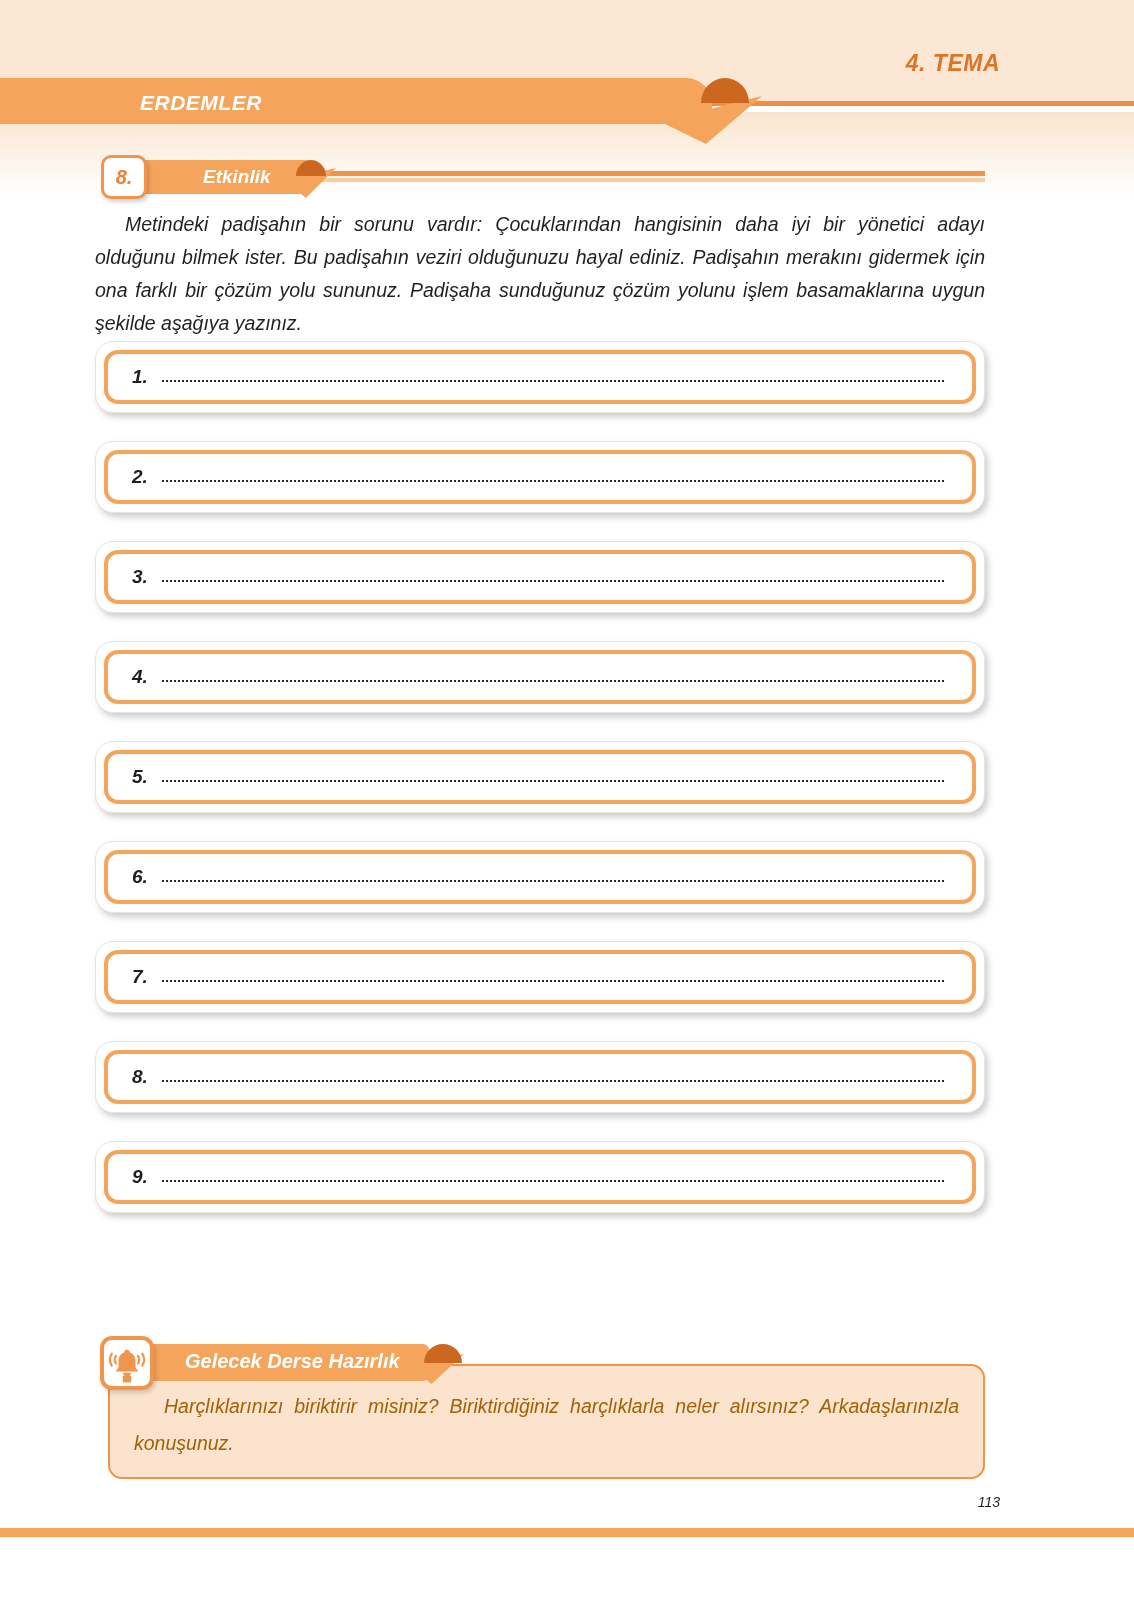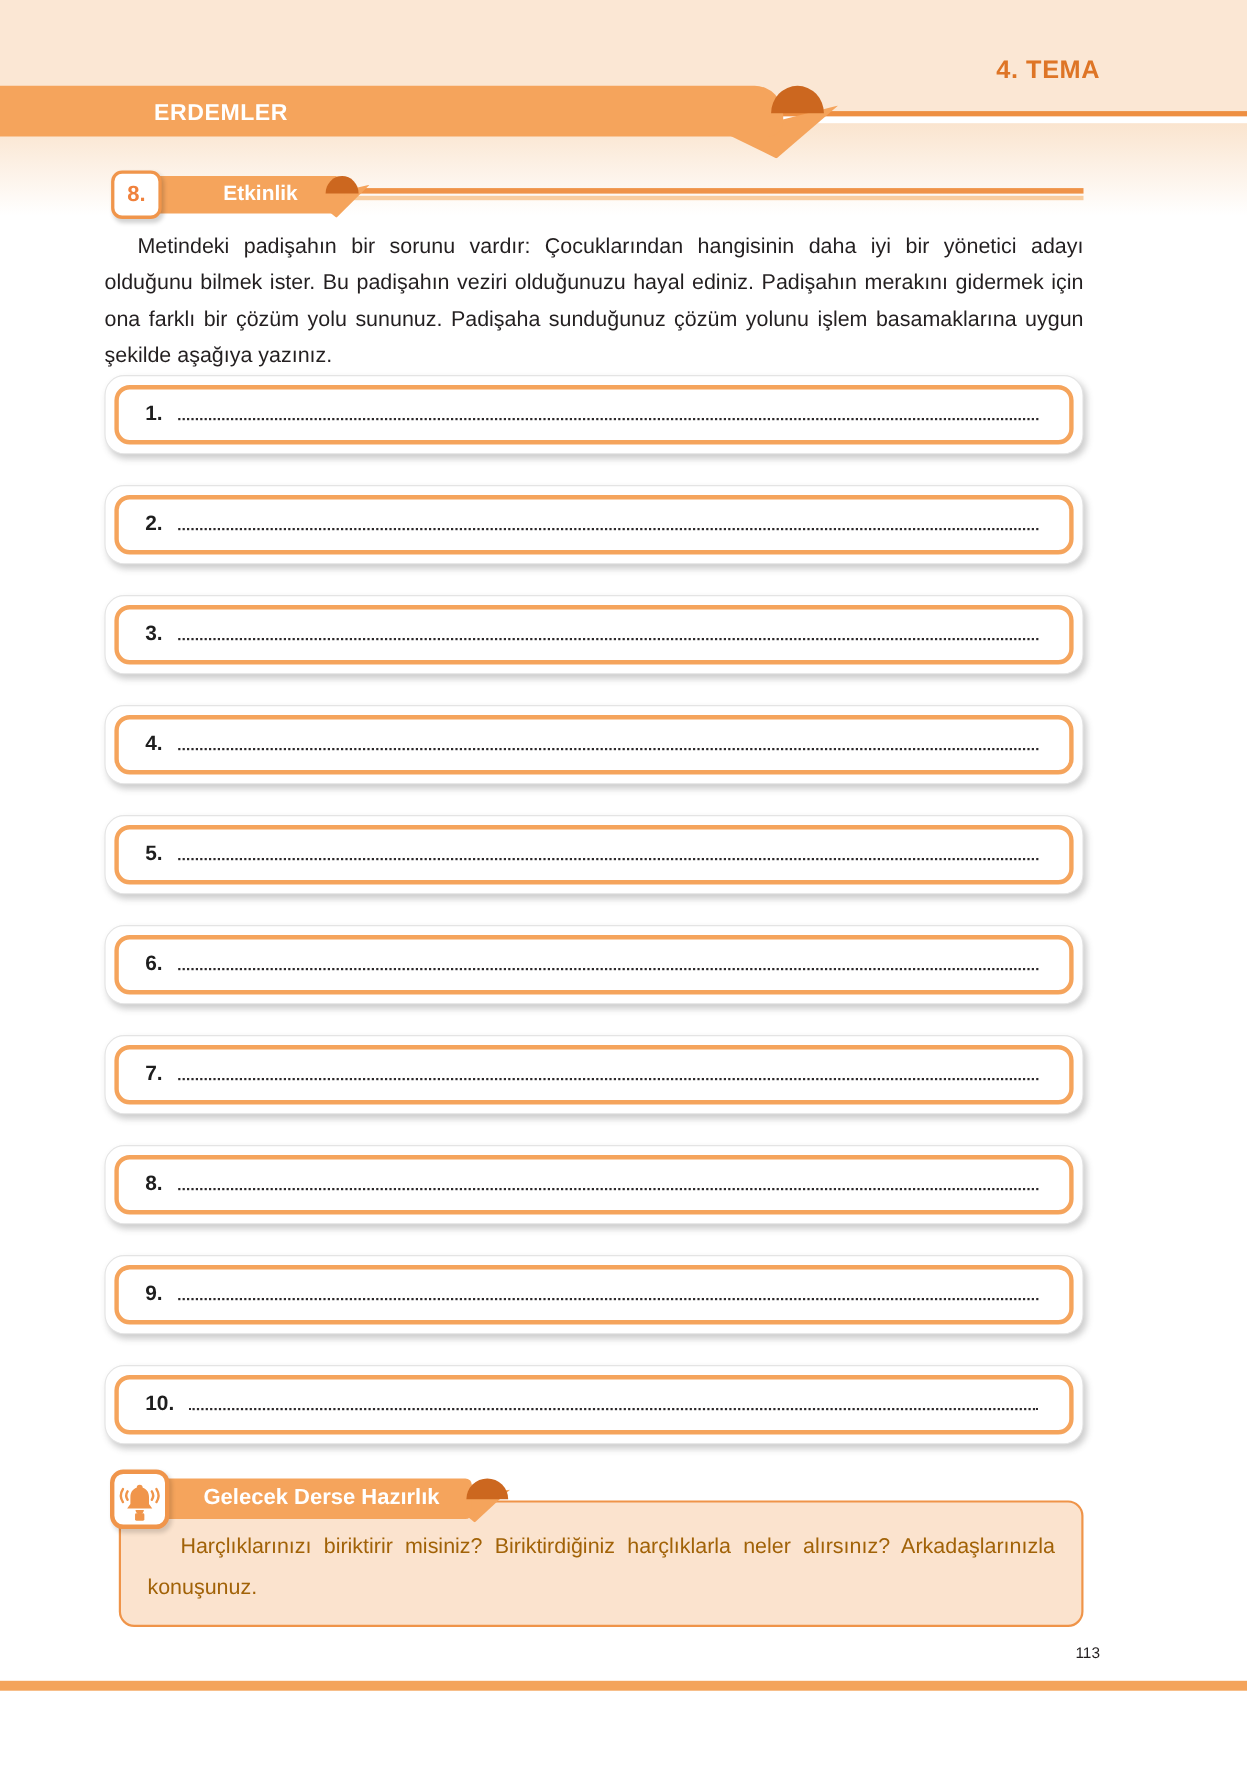--- a/index.html
+++ b/index.html
@@ -1,20 +1,20 @@
 <!DOCTYPE html>
 <html><head>
 <meta charset="utf-8">
 <style>
   * { margin:0; padding:0; box-sizing:border-box; }
   html,body { background:#ffffff; }
   body { font-family:"Liberation Sans", sans-serif; }
   .page {
     position:relative; width:1134px; height:1616px;
-    background:#ffffff; overflow:hidden;
+    background:#ffffff; overflow:hidden;font-style:italic;
   }
 
   
   .top-solid { position:absolute; left:0; top:0; width:1134px; height:103px; background:#FBE7D4; z-index:0; }
   .top-fade  { position:absolute; left:0; top:111px; width:1134px; height:85px;
                background:linear-gradient(#FAE4CE, #ffffff); z-index:0; }
   .header-stripe-orange { position:absolute; left:690px; top:101px; width:444px; height:5px; background:#EE8F42; z-index:1; }
   .header-stripe-white  { position:absolute; left:690px; top:106px; width:444px; height:6px; background:#ffffff; z-index:1; }
 
   .tema-label { position:absolute; top:50px; right:134px; font-size:23px; font-weight:bold;
@@ -161,26 +161,20 @@
         <span class="row-num">8.</span>
         <span class="row-dots"></span>
       </div>
     </div>
     <div class="row">
       <div class="row-inner">
         <span class="row-num">9.</span>
         <span class="row-dots"></span>
       </div>
     </div>
-    <div class="row">
-      <div class="row-inner">
-        <span class="row-num">10.</span>
-        <span class="row-dots"></span>
-      </div>
-    </div>
   </div>
 
   <div class="prep-box">
     <p class="prep-text">Harçlıklarınızı biriktirir misiniz? Biriktirdiğiniz harçlıklarla neler alırsınız? Arkadaşlarınızla konuşunuz.</p>
   </div>
   <div class="prep-tail"></div>
   <div class="prep-ribbon">
     <span class="prep-ribbon-label">Gelecek Derse Hazırlık</span>
   </div>
   <div class="prep-curl"></div>

